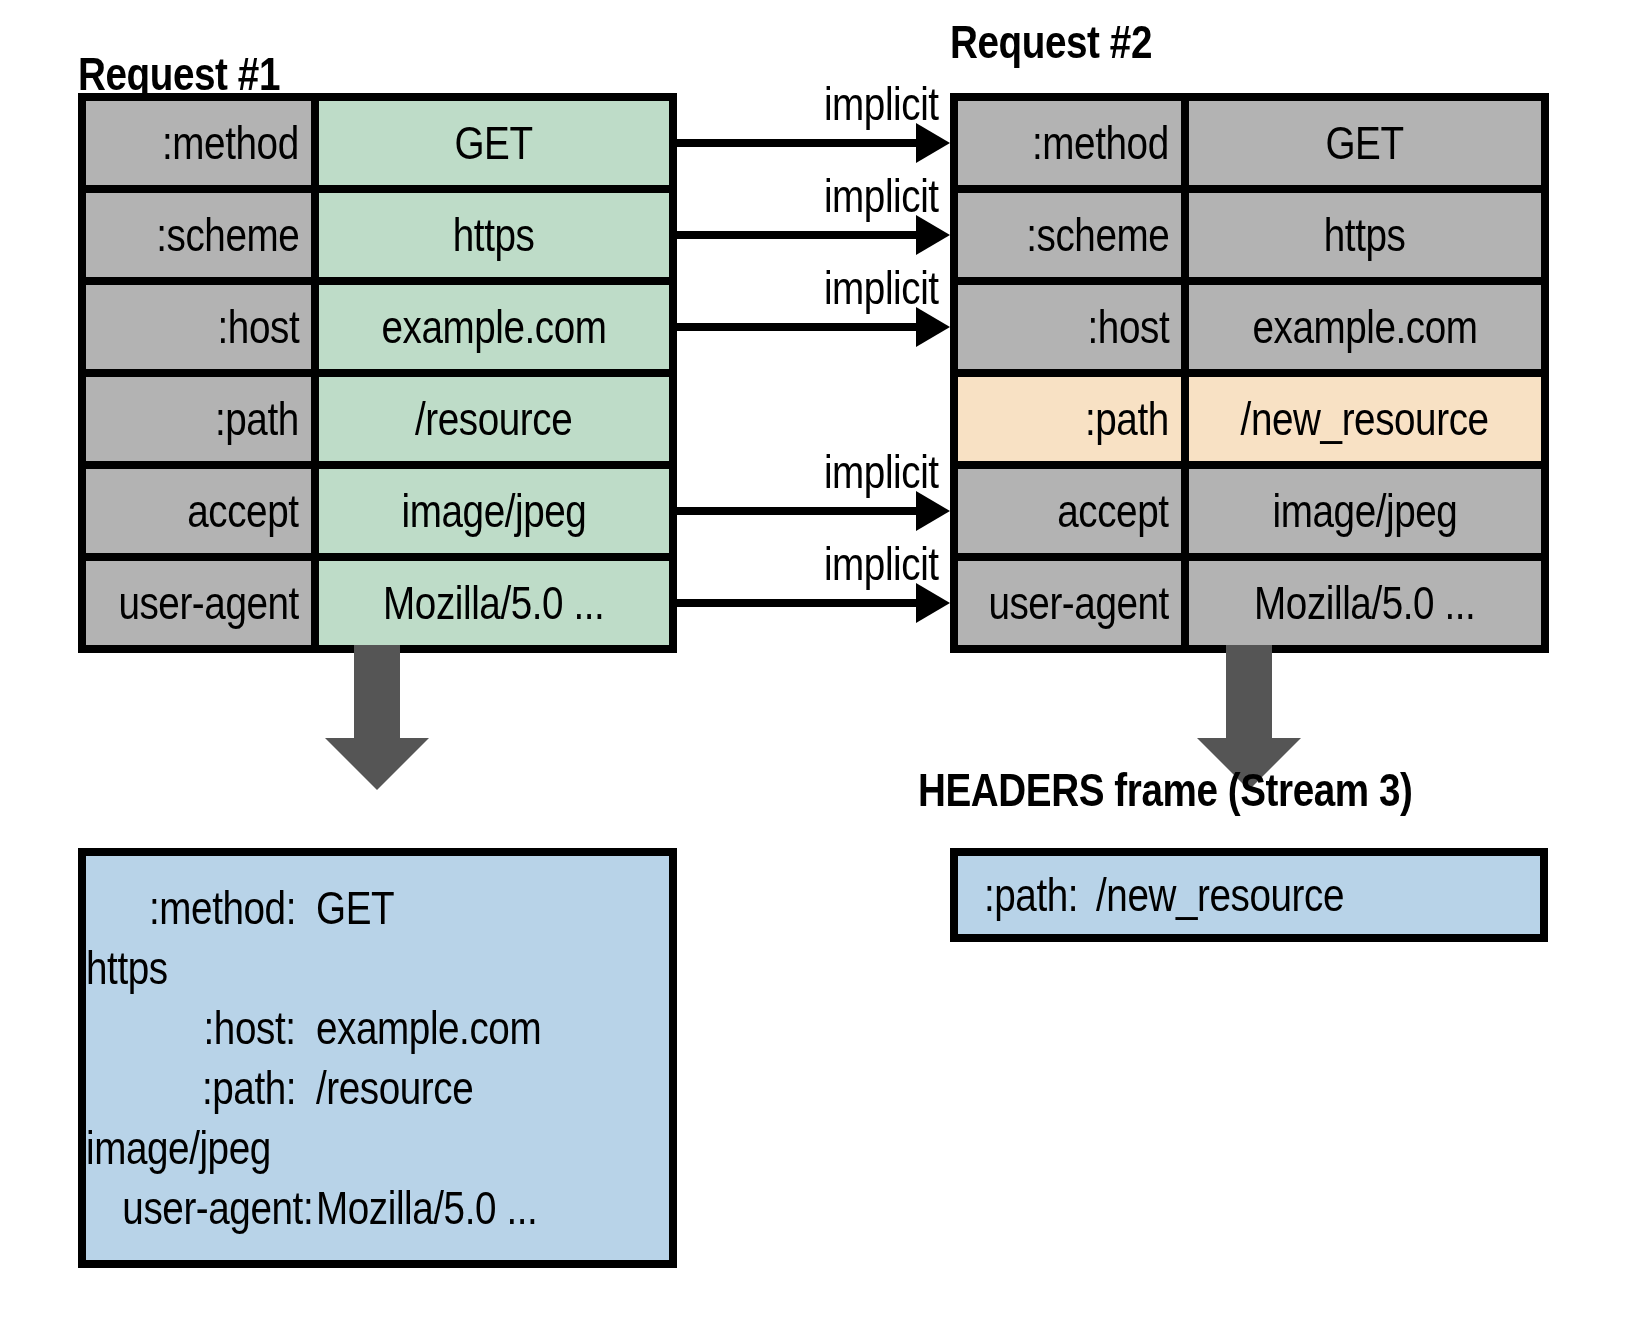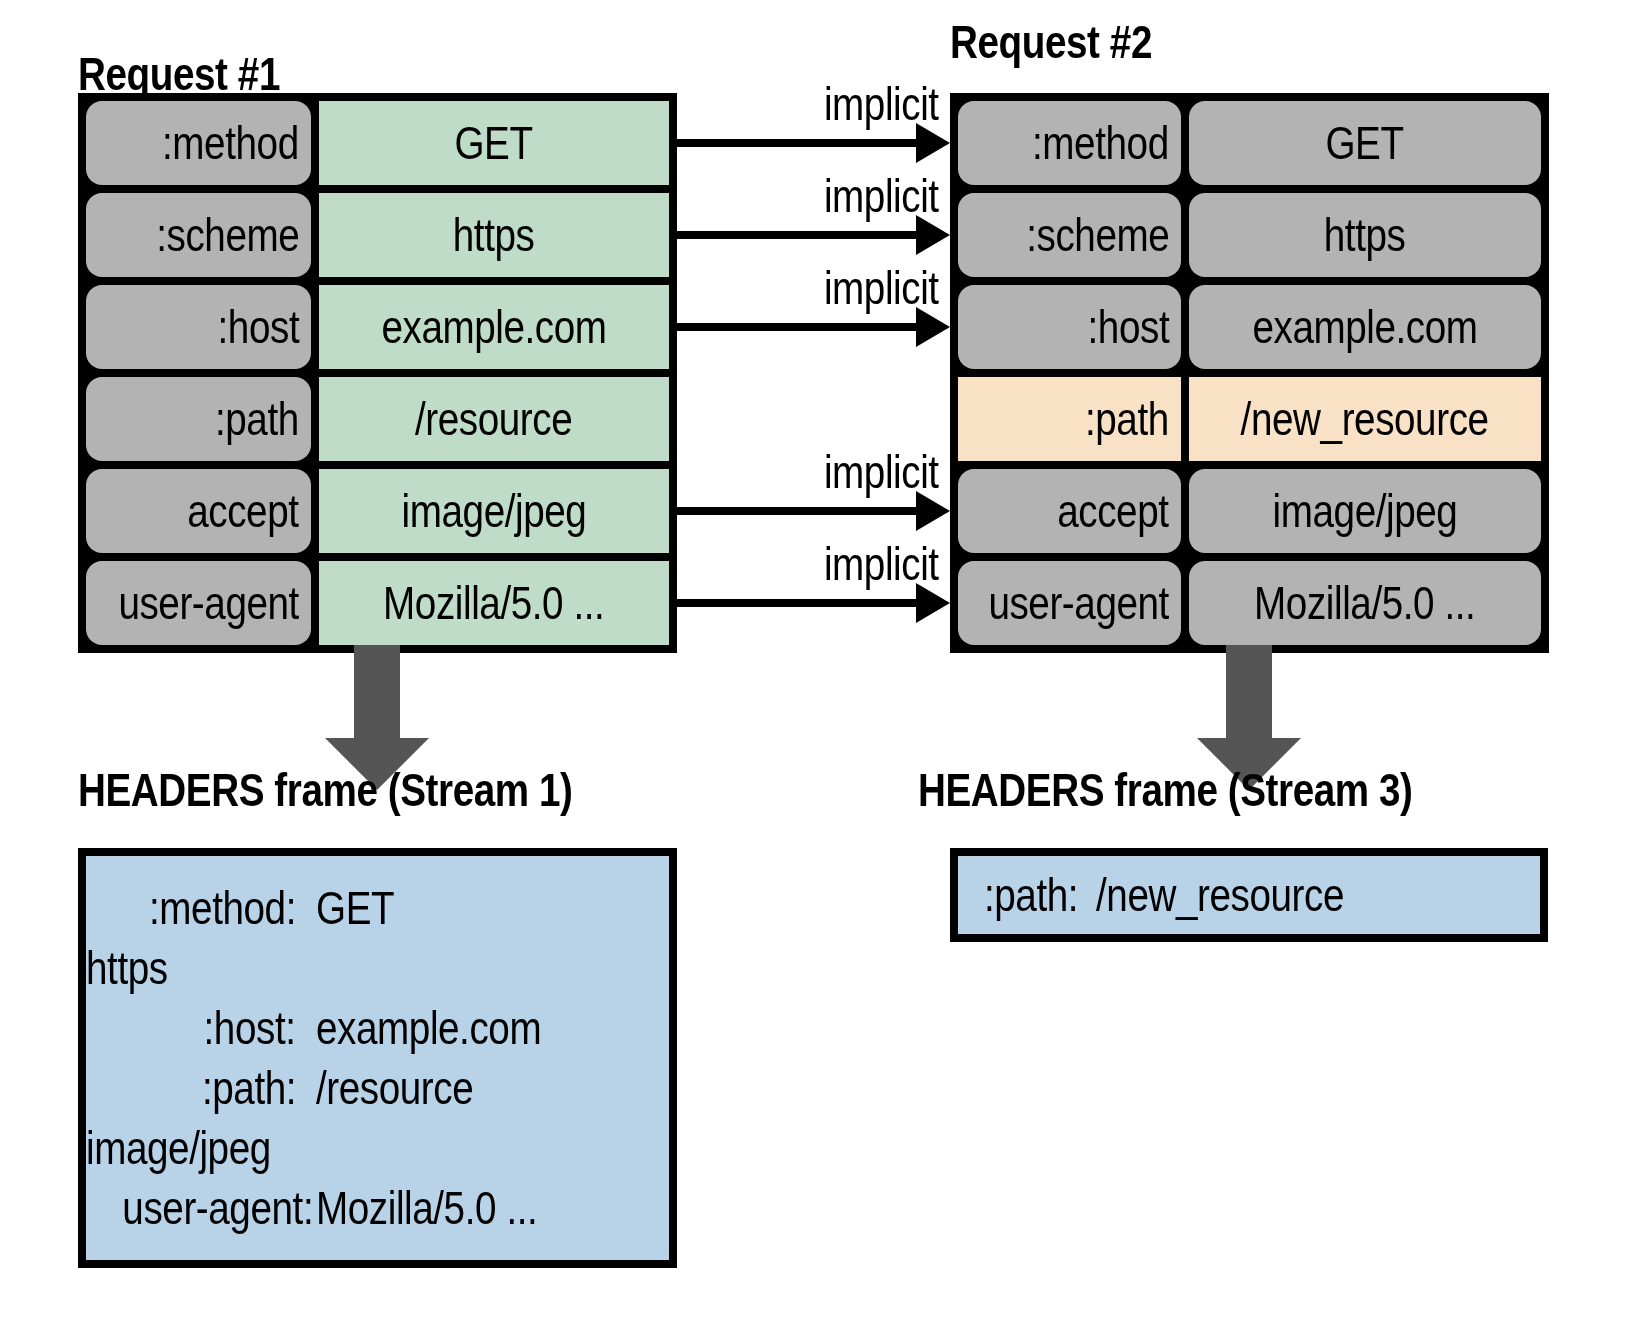--- a/index.html
+++ b/index.html
@@ -18,21 +18,21 @@
   .htable{
     position:absolute;top:93px;width:599px;height:560px;box-sizing:border-box;
     background:#000;display:grid;padding:8px;gap:8px;
     grid-template-rows:repeat(6,1fr);
   }
   #t1{left:78px;grid-template-columns:225px 1fr;}
   #t2{left:950px;grid-template-columns:223px 1fr;}
   .cell{display:flex;align-items:center;overflow:hidden;font-size:46px;}
   .cell.key{justify-content:flex-end;padding-right:12px;}
   .cell.val{justify-content:center;}
-  .bg-gray{background:#b3b3b3;border-radius:16px;}
+  .bg-gray{background:#b3b3b3;}
   .bg-green{background:#bedcc8;}
   .bg-orange{background:#f8e1c4;}
 
   .imp-label{position:absolute;left:677px;width:273px;text-align:right;font-size:46px;line-height:50px;}
   .imp-line{position:absolute;left:677px;width:240px;height:8px;background:#000;}
   .imp-head{position:absolute;left:916px;width:0;height:0;
     border-left:34px solid #000;border-top:20px solid transparent;border-bottom:20px solid transparent;}
 
   .down-shaft{position:absolute;top:645px;height:93px;width:46px;}
   .down-head{position:absolute;top:738px;width:0;height:0;
@@ -157,23 +157,20 @@
       <div class="imp-label" style="top: 539px;"><span class="c c-c">implicit</span></div>
       <div class="imp-line" style="top: 599px;"></div>
       <div class="imp-head" style="top: 583px;"></div>
     </div>
 
   <div class="down-shaft" id="shaft-1" style="background: rgb(85, 85, 85);"></div>
   <div class="down-head" id="head-1" style="border-top-color: rgb(85, 85, 85);"></div>
   <div class="down-shaft" id="shaft-2" style="background: rgb(85, 85, 85);"></div>
   <div class="down-head" id="head-2" style="border-top-color: rgb(85, 85, 85);"></div>
 
-  <div class="frame-label" id="label-f1">
-    <span class="c">HEADERS frame (Stream 1)</span>
-  </div>
   <div class="frame-label" id="label-f3">
     <span class="c">HEADERS frame (Stream 3)</span>
   </div>
 
   <div class="frame-box" id="b1" style="background: rgb(184, 211, 232);">
       <div class="frow">
         <div class="fk"><span class="c c-r">:method:</span></div>
         <div class="fv"><span class="c">GET</span></div>
       </div>
       <div class="frow">

